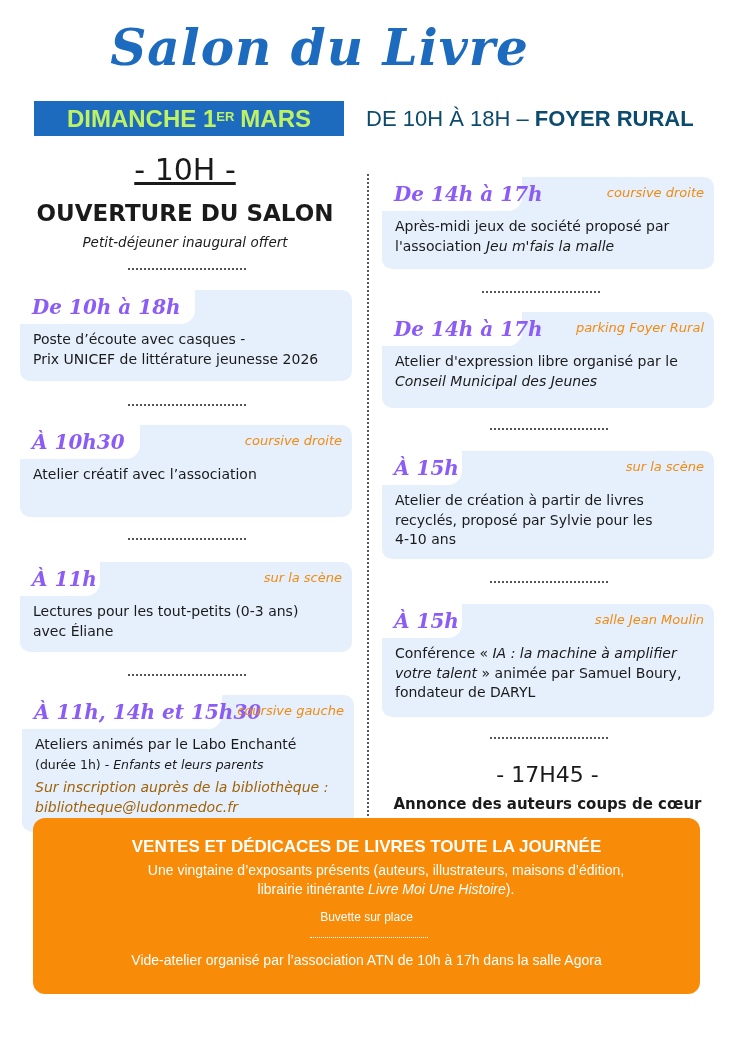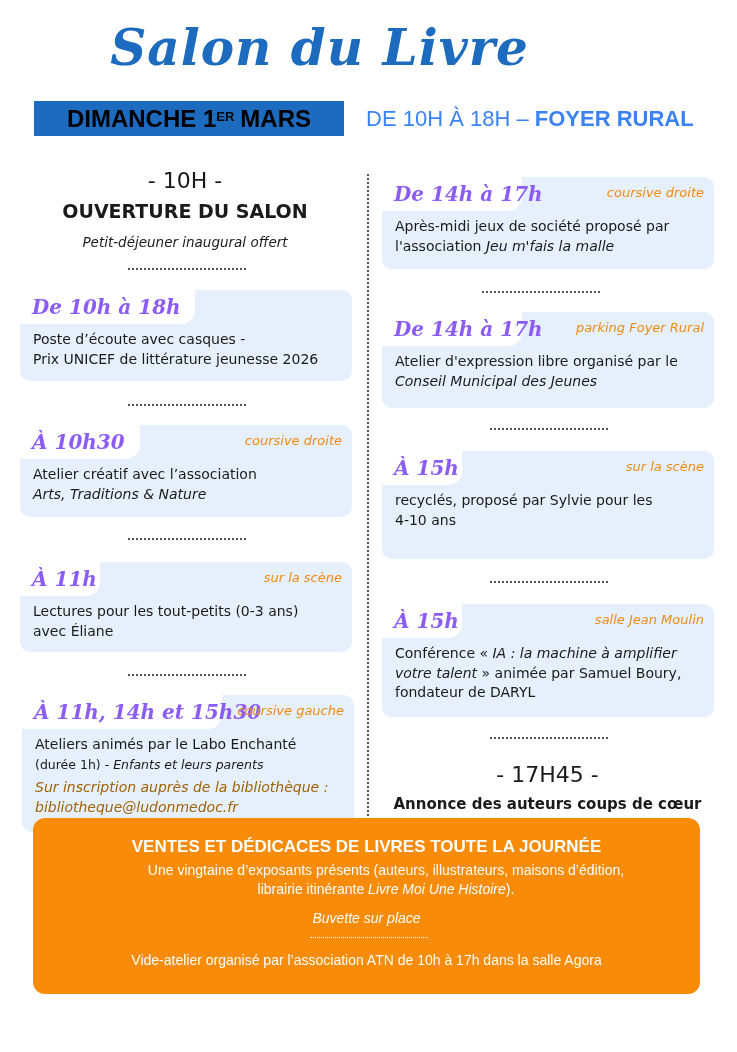--- a/index.html
+++ b/index.html
@@ -6,42 +6,42 @@
   html, body { width: 737px; height: 1052px; background: #ffffff; overflow: hidden; }
   body { font-family: "DejaVu Sans", sans-serif; color: #1a1a1a; position: relative; }
 
   .title {
     position: absolute; left: 0; top: 18px; width: 639px; text-align: center;
     font-family: "DejaVu Serif", serif; font-style: italic; font-weight: bold;
     font-size: 50px; color: #1d6bbf; letter-spacing: 1px;
   }
   .date-bar { position: absolute; top: 101px; left: 34px; height: 35px; display: flex; align-items: center; }
   .date-badge {
-    background: #1d6bbf; color: #000000; height: 35px; width: 310px;
+    background: #1d6bbf; color: #bef264; height: 35px; width: 310px;
     display: flex; align-items: center; justify-content: center;
     font-family: "Liberation Sans", sans-serif; font-weight: bold; font-size: 24px;
   }
   .date-badge sup { font-size: 13px; vertical-align: top; position: relative; top: -2px; margin-right: 6px; }
   .date-info {
-    margin-left: 22px; font-family: "Liberation Sans", sans-serif; font-size: 22px; color: #3b82f6;
+    margin-left: 22px; font-family: "Liberation Sans", sans-serif; font-size: 22px; color: #0c4a6e;
   }
   .date-info b { font-weight: bold; }
 
   .divider-vert {
     position: absolute; left: 367px; top: 174px; height: 662px;
     border-left: 2px dotted #555;
   }
   .dots {
     position: absolute; height: 2px; width: 118px;
     border-top: 2px dotted #555;
   }
 
   .opening { position: absolute; left: 20px; width: 330px; text-align: center; }
-  .opening .time { position: absolute; top: 168px; width: 330px; font-size: 22px; }
-  .opening .head { position: absolute; top: 200px; width: 330px; font-size: 19px; font-weight: bold; }
+  .opening .time { position: absolute; top: 152px; width: 330px; font-size: 30px; text-decoration: underline; }
+  .opening .head { position: absolute; top: 200px; width: 330px; font-size: 23px; font-weight: bold; }
   .opening .sub { position: absolute; top: 234px; width: 330px; font-size: 13.5px; font-style: italic; }
 
   .card {
     position: absolute; background: #e6f0fc; border-radius: 10px;
   }
   .card .tab {
     position: absolute; left: 0; top: 0; height: 34px; background: #fff;
     border-bottom-right-radius: 14px; padding-left: 12px; padding-right: 14px;
     display: flex; align-items: center;
     font-family: "DejaVu Serif", serif; font-style: italic; font-weight: bold;
@@ -63,21 +63,21 @@
   .closing .head { position: absolute; top: 795px; width: 335px; font-size: 15px; font-weight: bold; }
   .closing .sub { position: absolute; top: 819px; width: 335px; font-size: 11.5px; font-style: italic; text-align: center; }
 
   .footer {
     position: absolute; left: 33px; top: 818px; width: 667px; height: 176px;
     background: #f88b07; border-radius: 12px; color: #fff; text-align: center;
   }
   .footer .head { position: absolute; top: 19px; width: 100%; font-family: "Liberation Sans", sans-serif; font-weight: bold; font-size: 17px; }
   .footer .desc { position: absolute; top: 43px; width: 100%; font-family: "Liberation Sans", sans-serif; font-size: 14px; line-height: 19px; padding-left: 39px; }
   .footer .desc i { font-style: italic; margin-top: 8px; }
-  .footer .buvette { position: absolute; top: 92px; width: 100%; font-family: "Liberation Sans", sans-serif; font-size: 14px; font-style: italic; }
+  .footer .buvette { position: absolute; top: 92px; width: 100%; font-family: "Liberation Sans", sans-serif; font-size: 12px; }
   .footer .fdots { position: absolute; top: 119px; left: 277px; width: 118px; border-top: 1px dotted #fff; }
   .footer .vide { position: absolute; top: 134px; width: 100%; font-family: "Liberation Sans", sans-serif; font-size: 14px; }
 </style>
 </head>
 <body>
 
 <div class="title">Salon du Livre</div>
 
 <div class="date-bar">
   <div class="date-badge">
@@ -106,21 +106,20 @@
     <div>Prix UNICEF de littérature jeunesse 2026</div>
   </div>
 </div>
 <div class="dots" style="left:128px; top:404px;"></div>
 
 <div class="card" style="left:20px; top:425px; width:332px; height:92px;">
   <div class="tab" style="width:120px;">À 10h30</div>
   <div class="loc">coursive droite</div>
   <div class="body">
     <div>Atelier créatif avec l’association</div>
-    <div><i>Arts, Traditions &amp; Nature</i></div>
   </div>
 </div>
 <div class="dots" style="left:128px; top:538px;"></div>
 
 <div class="card" style="left:20px; top:562px; width:332px; height:90px;">
   <div class="tab" style="width:80px;">À 11h</div>
   <div class="loc">sur la scène</div>
   <div class="body">
     <div>Lectures pour les tout-petits (0-3 ans)</div>
     <div>avec Éliane</div>
@@ -156,20 +155,21 @@
     <div>Atelier d'expression libre organisé par le</div>
     <div><i>Conseil Municipal des Jeunes</i></div>
   </div>
 </div>
 <div class="dots" style="left:490px; top:428px;"></div>
 
 <div class="card" style="left:382px; top:451px; width:332px; height:108px;">
   <div class="tab" style="width:80px;">À 15h</div>
   <div class="loc">sur la scène</div>
   <div class="body">
+    <div>Atelier de création à partir de livres</div>
     <div>recyclés, proposé par Sylvie pour les</div>
     <div>4-10 ans</div>
   </div>
 </div>
 <div class="dots" style="left:490px; top:581px;"></div>
 
 <div class="card" style="left:382px; top:604px; width:332px; height:113px;">
   <div class="tab" style="width:80px;">À 15h</div>
   <div class="loc">salle Jean Moulin</div>
   <div class="body">

